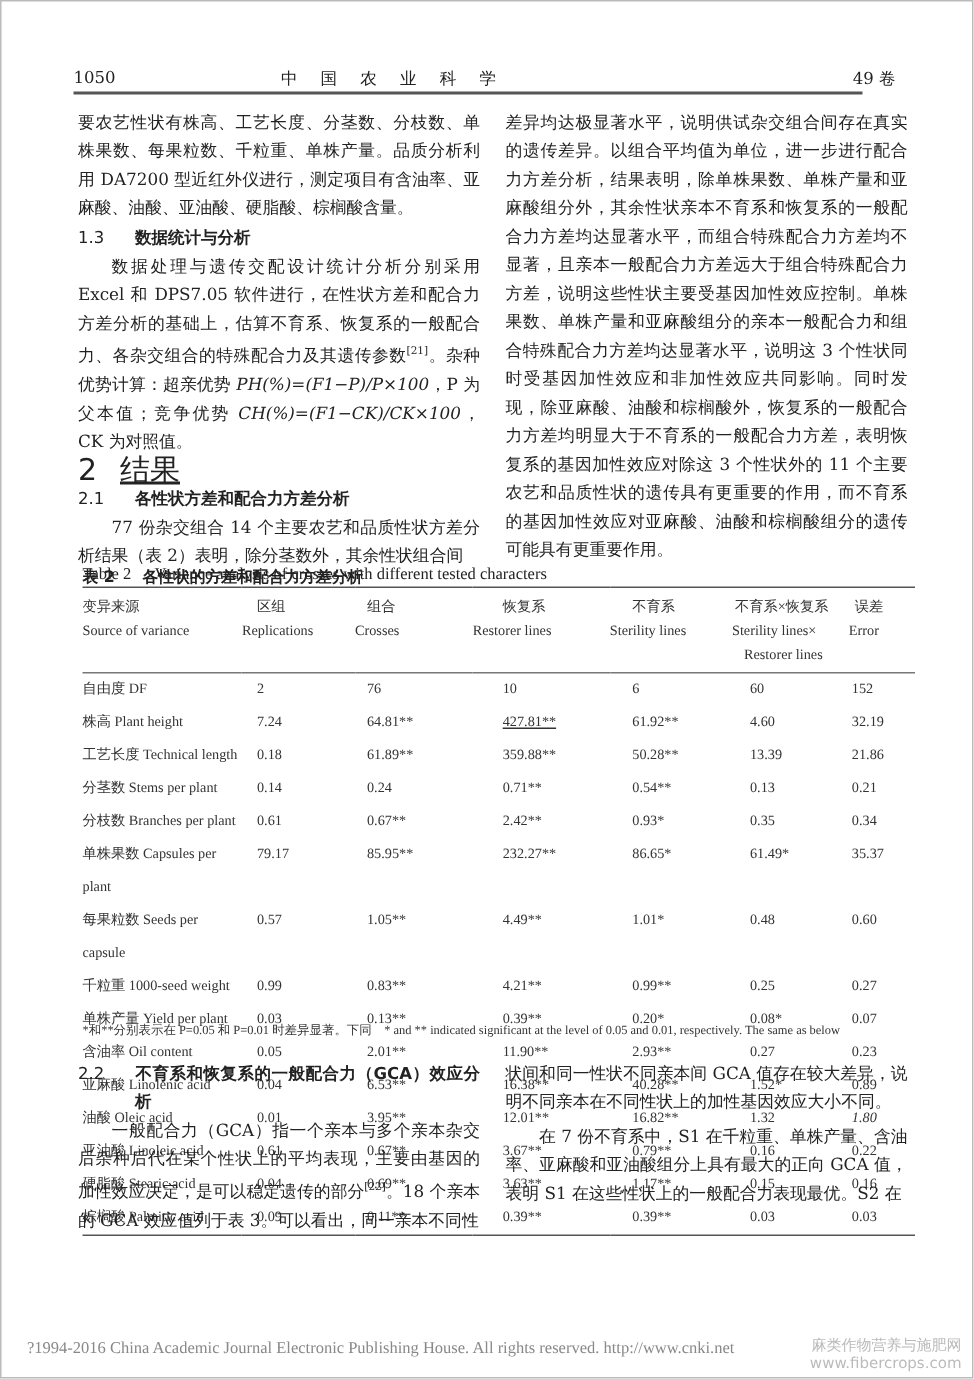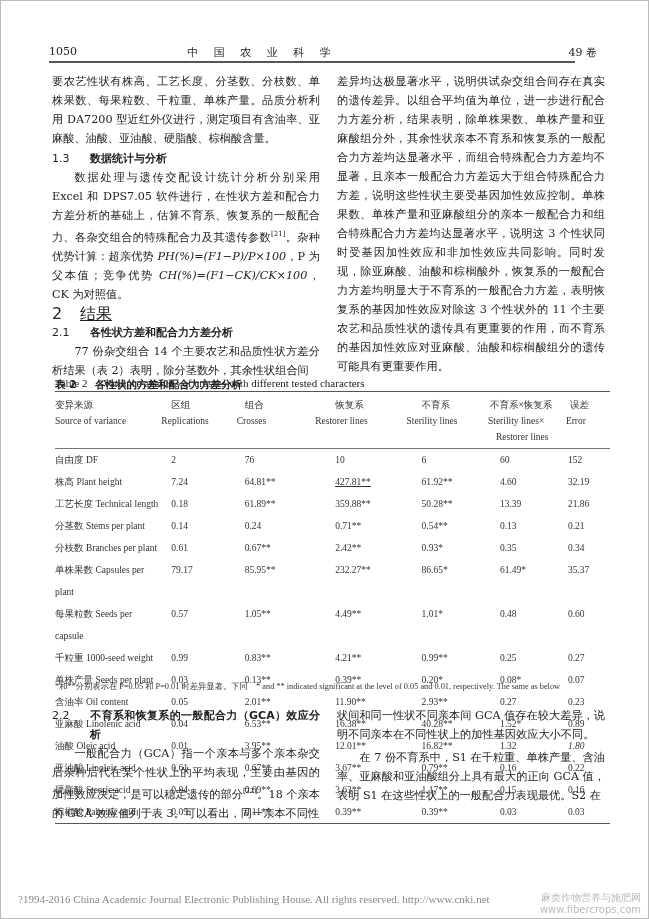--- a/index.html
+++ b/index.html
@@ -11,21 +11,21 @@
   .page { position: absolute; left: 0; top: 0; width: 649px; height: 919px; }
   .runhead { position: absolute; left: 49px; top: 45px; width: 426px; height: 16px; font-size: 11px; }
   .runhead .pn { position: absolute; left: 0; top: 0; }
   .runhead .jt { position: absolute; left: 0; right: 0; text-align: center; letter-spacing: 6px; top: 0; }
 
   .col { position: absolute; font-size: 11.2px; line-height: 19px; text-align: justify; }
   .col p { margin: 0; }
   .col .ind { text-indent: 2em; }
   .sec3 { font-family: "DejaVu Sans", sans-serif; font-size: 11px; font-weight: bold; margin: 0; }
   .sec3 .num { display: inline-block; width: 38px; font-weight: normal; }
-  .sec2 { font-family: "DejaVu Sans", sans-serif; font-size: 16px; margin: 6px 0 4px 0; text-decoration: underline; }
+  .sec2 { font-family: "DejaVu Sans", sans-serif; font-size: 20px; margin: 6px 0 4px 0; text-decoration: underline; }
   .sec2 .num { display: inline-block; width: 28px; }
   sup { font-size: 7px; }
   i { font-style: italic; }
 
   .tcap { position: absolute; left: 55px; font-size: 10.5px; }
   .tcap-cn { top: 378px; font-family: "DejaVu Sans", sans-serif; font-weight: bold; }
   .tcap-en { top: 377px; font-family: "Liberation Serif", serif; font-size: 11px; }
   .tcap .lbl { display: inline-block; width: 40px; }
 
   table.t2 {
@@ -186,21 +186,21 @@
         <tr>
           <td style="padding-left: 0px;">千粒重 1000-seed weight</td>
           <td style="padding-left: 10px;">0.99</td>
           <td style="padding-left: 8px;">0.83**</td>
           <td style="padding-left: 20px;">4.21**</td>
           <td style="padding-left: 15px;">0.99**</td>
           <td style="padding-left: 12px;">0.25</td>
           <td style="padding-left: 6px;">0.27</td>
         </tr>
         <tr>
-          <td style="padding-left: 0px;">单株产量 Seeds per plant</td>
+          <td style="padding-left: 0px;">单株产量 Yield per plant</td>
           <td style="padding-left: 10px;">0.03</td>
           <td style="padding-left: 8px;">0.13**</td>
           <td style="padding-left: 20px;">0.39**</td>
           <td style="padding-left: 15px;">0.20*</td>
           <td style="padding-left: 12px;">0.08*</td>
           <td style="padding-left: 6px;">0.07</td>
         </tr>
         <tr>
           <td style="padding-left: 0px;">含油率 Oil content</td>
           <td style="padding-left: 10px;">0.05</td>

